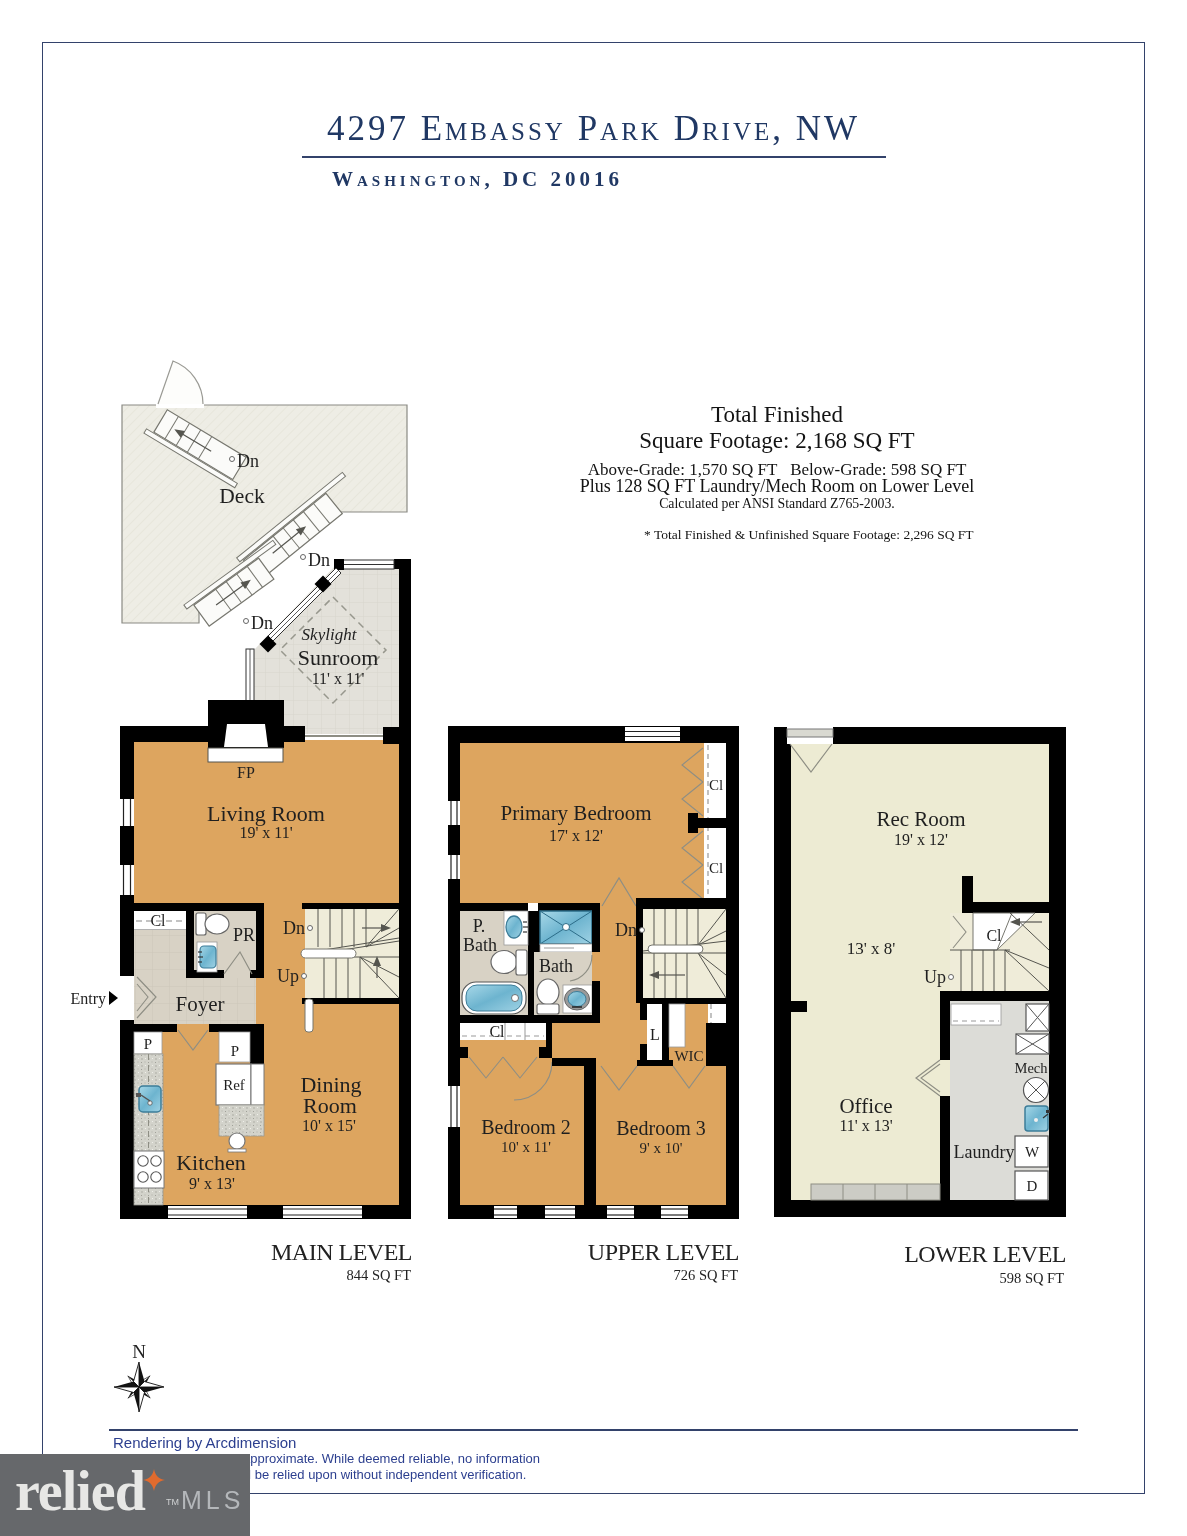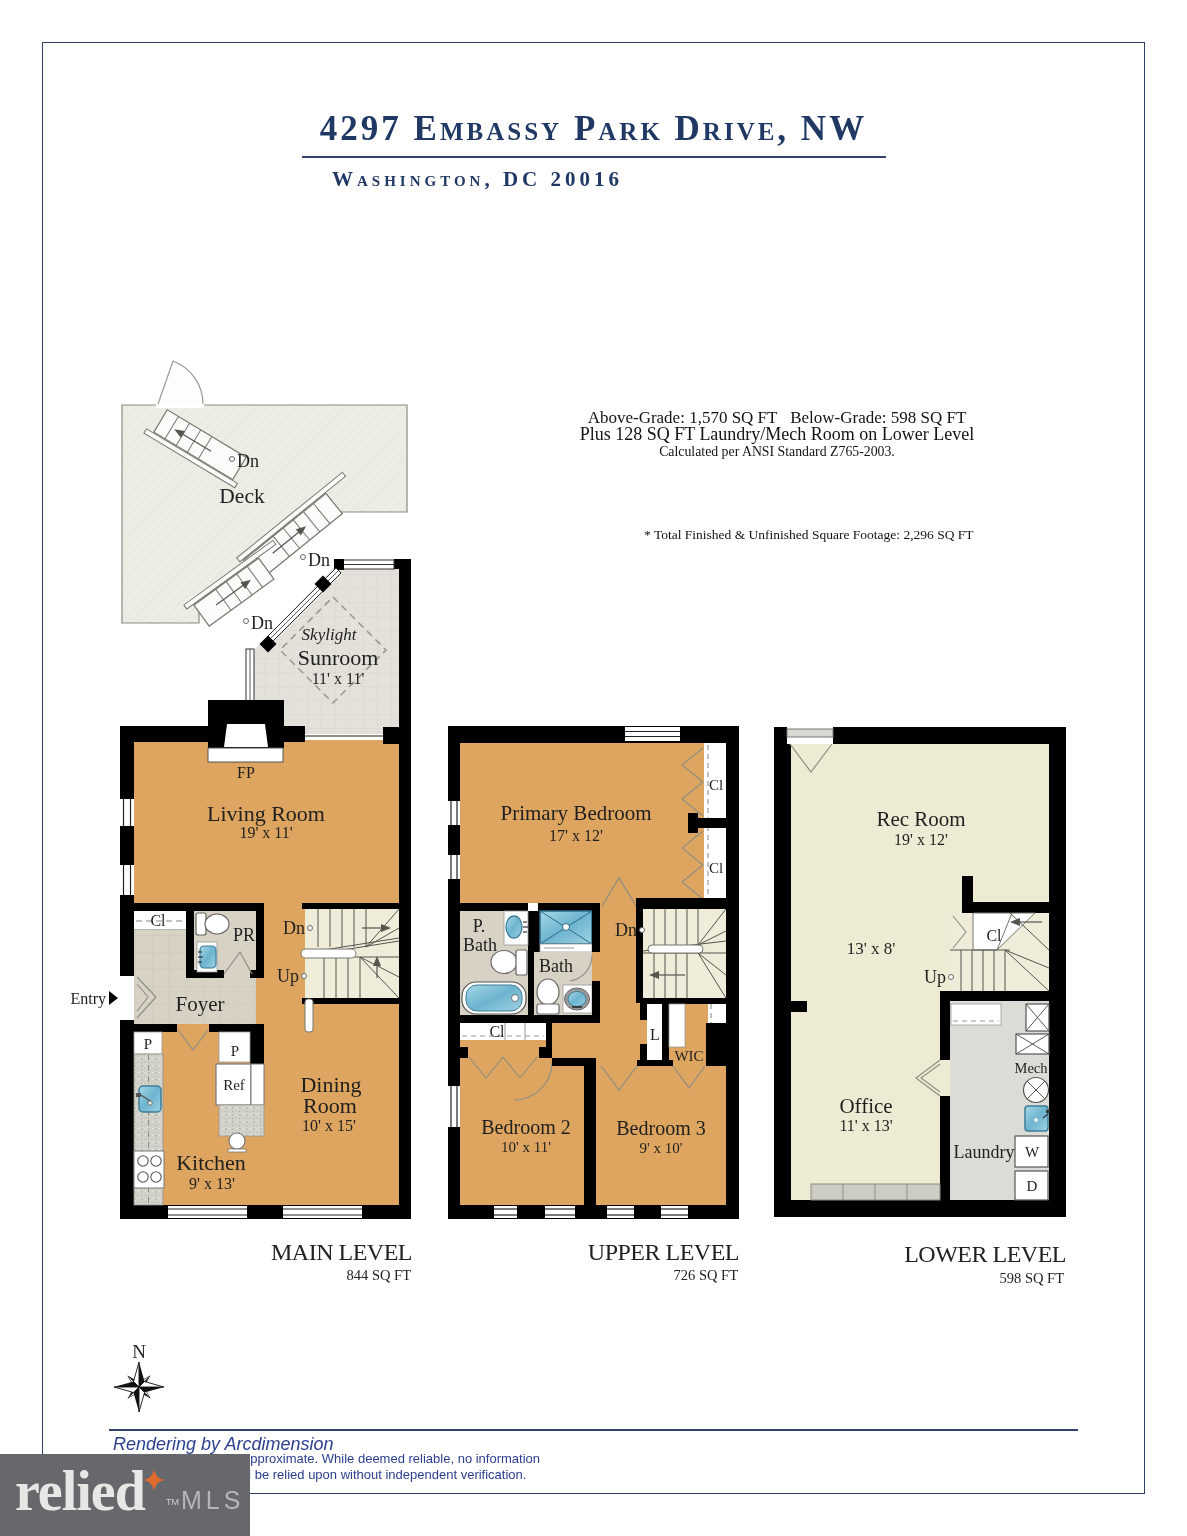--- a/index.html
+++ b/index.html
@@ -8,37 +8,39 @@
   .navy{color:#203864;}
   svg text{font-family:"Liberation Serif",serif;fill:#1f1f1f;}
   .lvl{font-size:24px;fill:#222;letter-spacing:-0.5px;}
   .sq{font-size:14.5px;fill:#222;}
 </style>
 </head>
 <body>
 
 <div class="abs" style="left:42px;top:42px;width:1101px;height:1450px;border:1.5px solid #33426b;"></div>
 
-<div class="abs navy" style="left:0;top:109px;width:1187px;text-align:center;font-size:35px;font-weight:bold;font-variant:small-caps;letter-spacing:3px;">4297 Embassy Park Drive, NW</div>
+<div class="abs navy" style="left:0;top:109px;width:1187px;text-align:center;font-size:35px;font-weight:normal;font-variant:small-caps;letter-spacing:3px;">4297 Embassy Park Drive, NW</div>
 
 <div class="abs" style="left:302px;top:156px;width:584px;height:1.6px;background:#33426b;"></div>
 
 <div class="abs navy" style="left:0;top:167px;width:955px;text-align:center;font-size:21px;font-weight:bold;font-variant:small-caps;letter-spacing:4px;">Washington, DC 20016</div>
 
 <div class="abs" style="left:577px;top:402px;width:400px;text-align:center;color:#131313;">
+  <div style="font-size:23px;">Total Finished</div>
+  <div style="font-size:23px;">Square Footage: 2,168 SQ FT</div>
   <div style="font-size:17px;margin-top:7px;line-height:17px;text-align:center;">Above-Grade: 1,570 SQ FT&nbsp;&nbsp;&nbsp;Below-Grade: 598 SQ FT</div>
   <div style="font-size:18px;line-height:17px;">Plus 128 SQ FT Laundry/Mech Room on Lower Level</div>
   <div style="font-size:13.8px;line-height:17px;">Calculated per ANSI Standard Z765-2003.</div>
 </div>
 
 <div class="abs" style="left:644px;top:527px;font-size:13.5px;color:#131313;">* Total Finished &amp; Unfinished Square Footage: 2,296 SQ FT</div>
 
 <div class="abs" style="left:109px;top:1429px;width:969px;height:1.6px;background:#33426b;"></div>
 
-<div class="abs" style="left:113px;top:1434px;font-family:'Liberation Sans',sans-serif;font-size:18px;color:#2c3f8f;font-style:italic;">Rendering by Arcdimension</div>
+<div class="abs" style="left:113px;top:1434px;font-family:'Liberation Sans',sans-serif;font-size:15px;color:#2c3f8f;">Rendering by Arcdimension</div>
 
 <div class="abs" style="left:113px;top:1451px;font-family:'Liberation Sans',sans-serif;font-size:13px;color:#2c3f8f;">All measurements are approximate. While deemed reliable, no information</div>
 
 <div class="abs" style="left:113px;top:1467px;font-family:'Liberation Sans',sans-serif;font-size:13px;color:#2c3f8f;">contained herein should be relied upon without independent verification.</div>
 
 <div class="abs" style="left:0;top:1454px;width:250px;height:82px;background:#66686b;"></div>
 
 <div class="abs" style="left:15px;top:1459px;font-size:56px;font-weight:bold;color:#e7e7e5;letter-spacing:-1px;">relied</div>
 
 <svg class="abs" style="left:143px;top:1469px;" width="22" height="22" viewBox="0 0 22 22">

